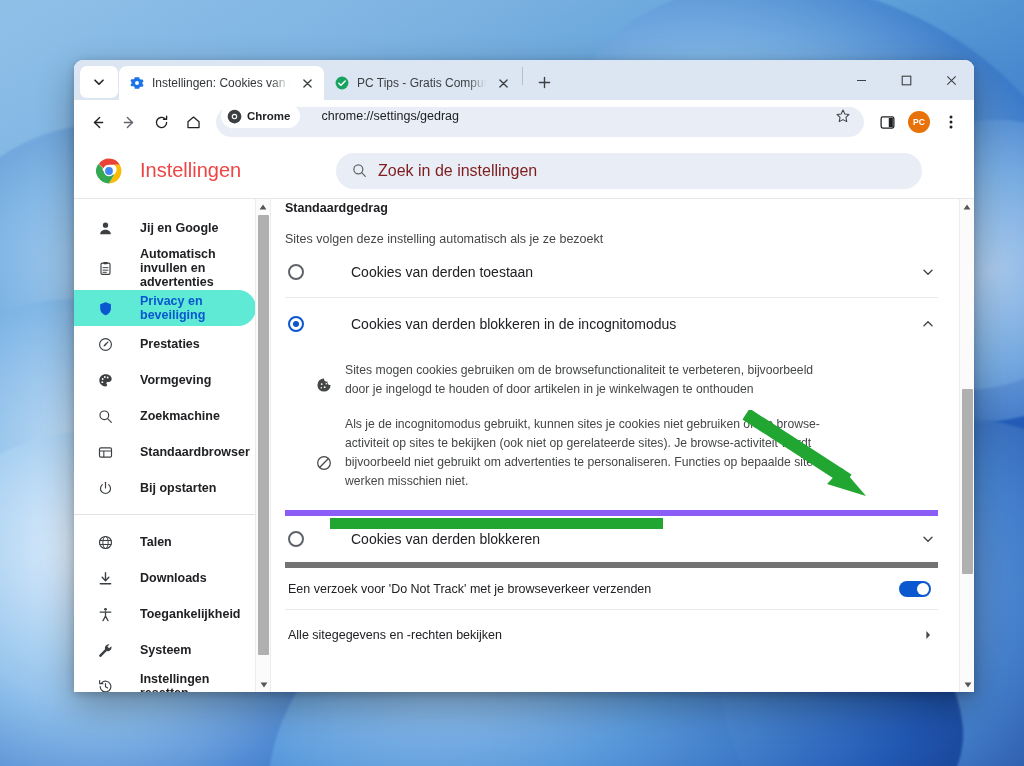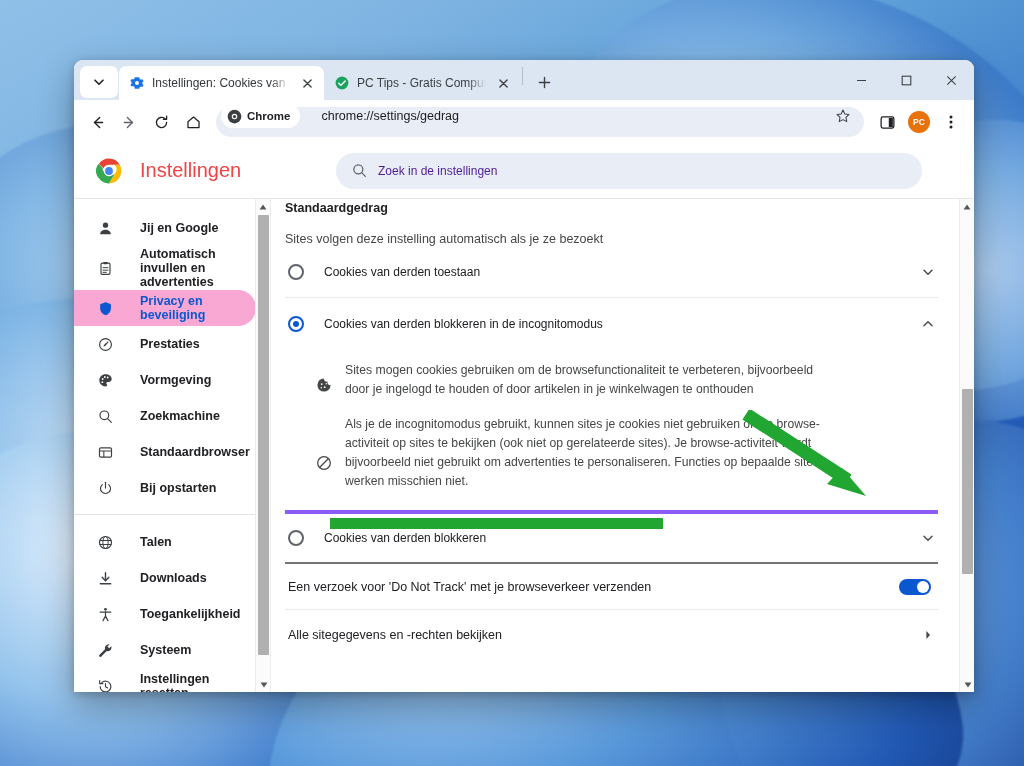--- a/index.html
+++ b/index.html
@@ -90,34 +90,34 @@
     color: #fff; font-size: 8.5px; font-weight: 700; display: flex;
     align-items: center; justify-content: center; flex-shrink: 0; }
 
   
   .settings-header { height: 54px; background: #fff; display: flex; align-items: center;
     padding: 0 0 0 22px; gap: 0; border-bottom: 1px solid transparent; }
   .chrome-logo { width: 26px; height: 26px; flex-shrink: 0; }
   .settings-title { font-size: 20px; color: #ef4444; margin-left: 18px; width: 196px; }
   .searchbar { flex: 1; height: 36px; background: #e9edf6; border-radius: 18px;
     display: flex; align-items: center; gap: 11px; padding: 0 16px; margin-right: 52px; }
-  .searchbar .ph { font-size: 12px; color: #4c1d95; }
+  .searchbar .ph { font-size: 16px; color: #7f1d1d; }
 
   
   .settings-body { display: flex; height: 494px; background: #fff; position: relative;
     border-top: 1px solid #e6e6e6; }
 
   
   .sidebar { width: 196px; position: relative; padding-top: 11px; background:#fff;
     overflow: hidden; }
   .nav-item { height: 36px; display: flex; align-items: center; gap: 26px;
     padding-left: 22px; border-radius: 0 18px 18px 0; margin-right: 14px;
     font-size: 12.5px; color: #202124; cursor: pointer; font-weight: bold; }
   .nav-item.two-line { height: 44px; }
-  .nav-item.active { background: #f9a8d4; color: #0b57d0; }
+  .nav-item.active { background: #5eead4; color: #0b57d0; }
   .nav-item .ico { width: 18px; height: 18px; flex-shrink: 0; display:flex;
     align-items:center; justify-content:center; }
   .nav-item .lbl { line-height: 14px; }
   .nav-divider { height: 1px; background: #e3e3e3; margin: 8px 0 9px 0; }
 
   
   .sb { position: absolute; top: 0; width: 15px; height: 100%;
     background: #fbfbfb; border-left: 1px solid #ececec; }
   .sb .arrow { height: 15px; display: flex; align-items: center; justify-content: center; }
   .sb .thumb { position: absolute; left: 2px; width: 11px; background: #b0b0b0;
@@ -133,31 +133,31 @@
   .sec-sub { font-size: 12.5px; color: #444746; padding: 17px 0 0 0; }
 
   .radio-row { display: flex; align-items: center; height: 52px; gap: 20px;
     border-bottom: 1px solid #e8eaed; cursor: pointer; }
   .radio-row.noborder { border-bottom: none; }
   .radio { width: 16px; height: 16px; border-radius: 50%; border: 2px solid #5f6368;
     flex-shrink: 0; margin-left: 3px; position: relative; }
   .radio.checked { border-color: #0b57d0; }
   .radio.checked::after { content: ""; position: absolute; left: 3px; top: 3px;
     width: 6px; height: 6px; border-radius: 50%; background: #0b57d0; }
-  .radio-label { flex: 1; font-size: 12px; color: #202124; }
+  .radio-label { flex: 1; font-size: 14px; color: #202124; margin-left: 27px; }
   .chev { width: 20px; display: flex; align-items: center; justify-content: center; }
 
   .expand-area { padding: 4px 0 10px 0; }
   .expand-row { display: flex; gap: 12px; align-items: center; padding: 7px 0 9px 30px; }
   .expand-row .eico { width: 18px; flex-shrink: 0; display:flex; justify-content:center;
     padding-top: 10px; }
   .expand-row .etext { font-size: 12.2px; color: #444746; line-height: 19px; max-width: 490px; }
 
   .toggle-row { display: flex; align-items: center; height: 48px;
-    border-top: 2px solid #737373; border-bottom: 1px solid #e8eaed; }
+    border-top: 6px solid #737373; border-bottom: 1px solid #e8eaed; }
   .toggle-row .tl { flex: 1; font-size: 12.5px; color: #202124; margin-left: 3px; }
   .switch { width: 32px; height: 16px; border-radius: 8px; background: #0b57d0;
     position: relative; margin-right: 7px; cursor: pointer; }
   .switch::after { content:""; position:absolute; right:2px; top:2px; width:12px; height:12px;
     border-radius:50%; background:#fff; }
 
   .link-row { display: flex; align-items: center; height: 50px; cursor: pointer; }
   .link-row .ll { flex: 1; font-size: 12.5px; color: #202124; margin-left: 3px; }
 
   .custom-head { font-size: 12.5px; font-weight: bold; color: #202124; padding: 32px 0 0 3px; }
@@ -523,21 +523,21 @@
               <span class="eico" style="padding-top:19px;">
                 <svg width="16" height="16" viewBox="0 0 18 18">
                     <circle cx="9" cy="9" r="7.1" stroke="#444746" stroke-width="1.4" fill="none"></circle>
                     <path d="M4 14 L14 4" stroke="#444746" stroke-width="1.4" stroke-linecap="round"></path>
                   </svg>
               </span>
               <span class="etext">Als je de incognitomodus gebruikt, kunnen sites je cookies niet gebruiken om je browse-activiteit op sites te bekijken (ook niet op gerelateerde sites). Je browse-activiteit wordt bijvoorbeeld niet gebruikt om advertenties te personaliseren. Functies op bepaalde sites werken misschien niet.</span>
             </div>
           </div>
 
-          <div class="radio-row noborder" style="border-top:4px solid #8b5cf6;">
+          <div class="radio-row noborder" style="border-top:6px solid #8b5cf6;">
             <span class="radio"></span>
             <span class="radio-label">Cookies van derden blokkeren</span>
             <span class="chev">
               <svg width="12" height="12" viewBox="0 0 12 12">
                   <path d="M2 4.2 L6 8.2 L10 4.2" stroke="#444746" stroke-width="1.4" fill="none" stroke-linecap="round" stroke-linejoin="round"></path>
                 </svg>
             </span>
           </div>
 
           <div class="toggle-row">

